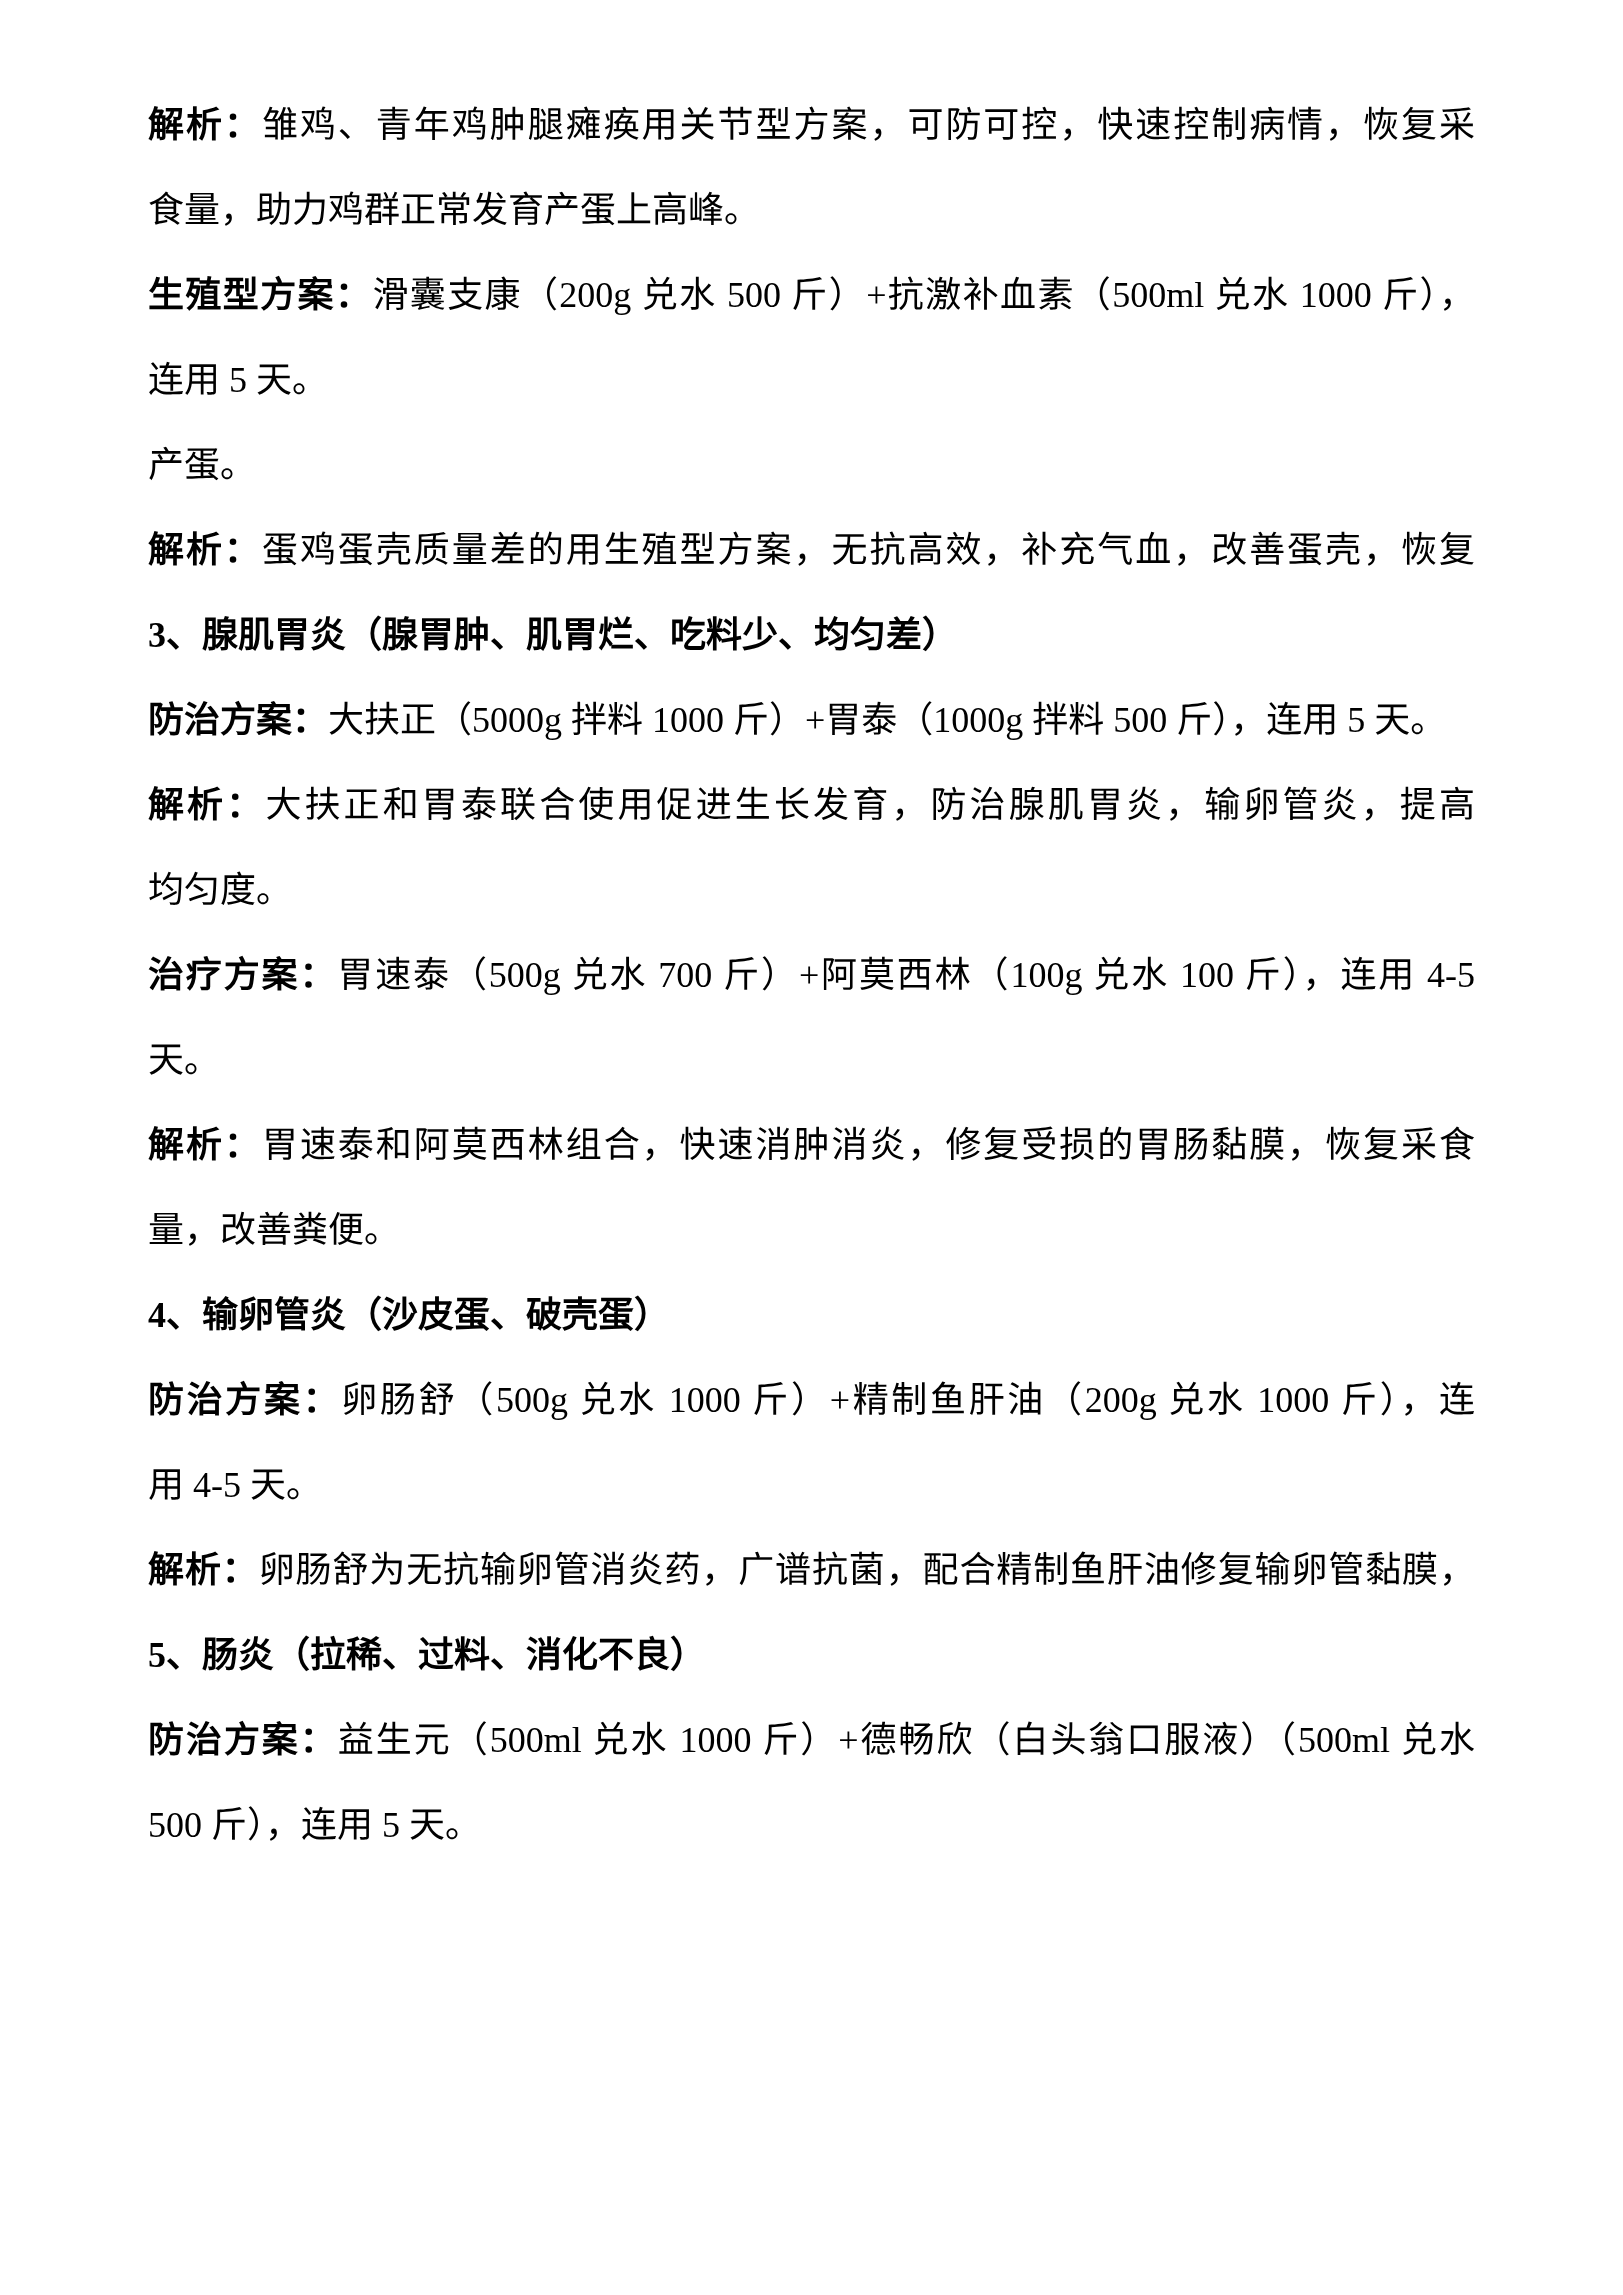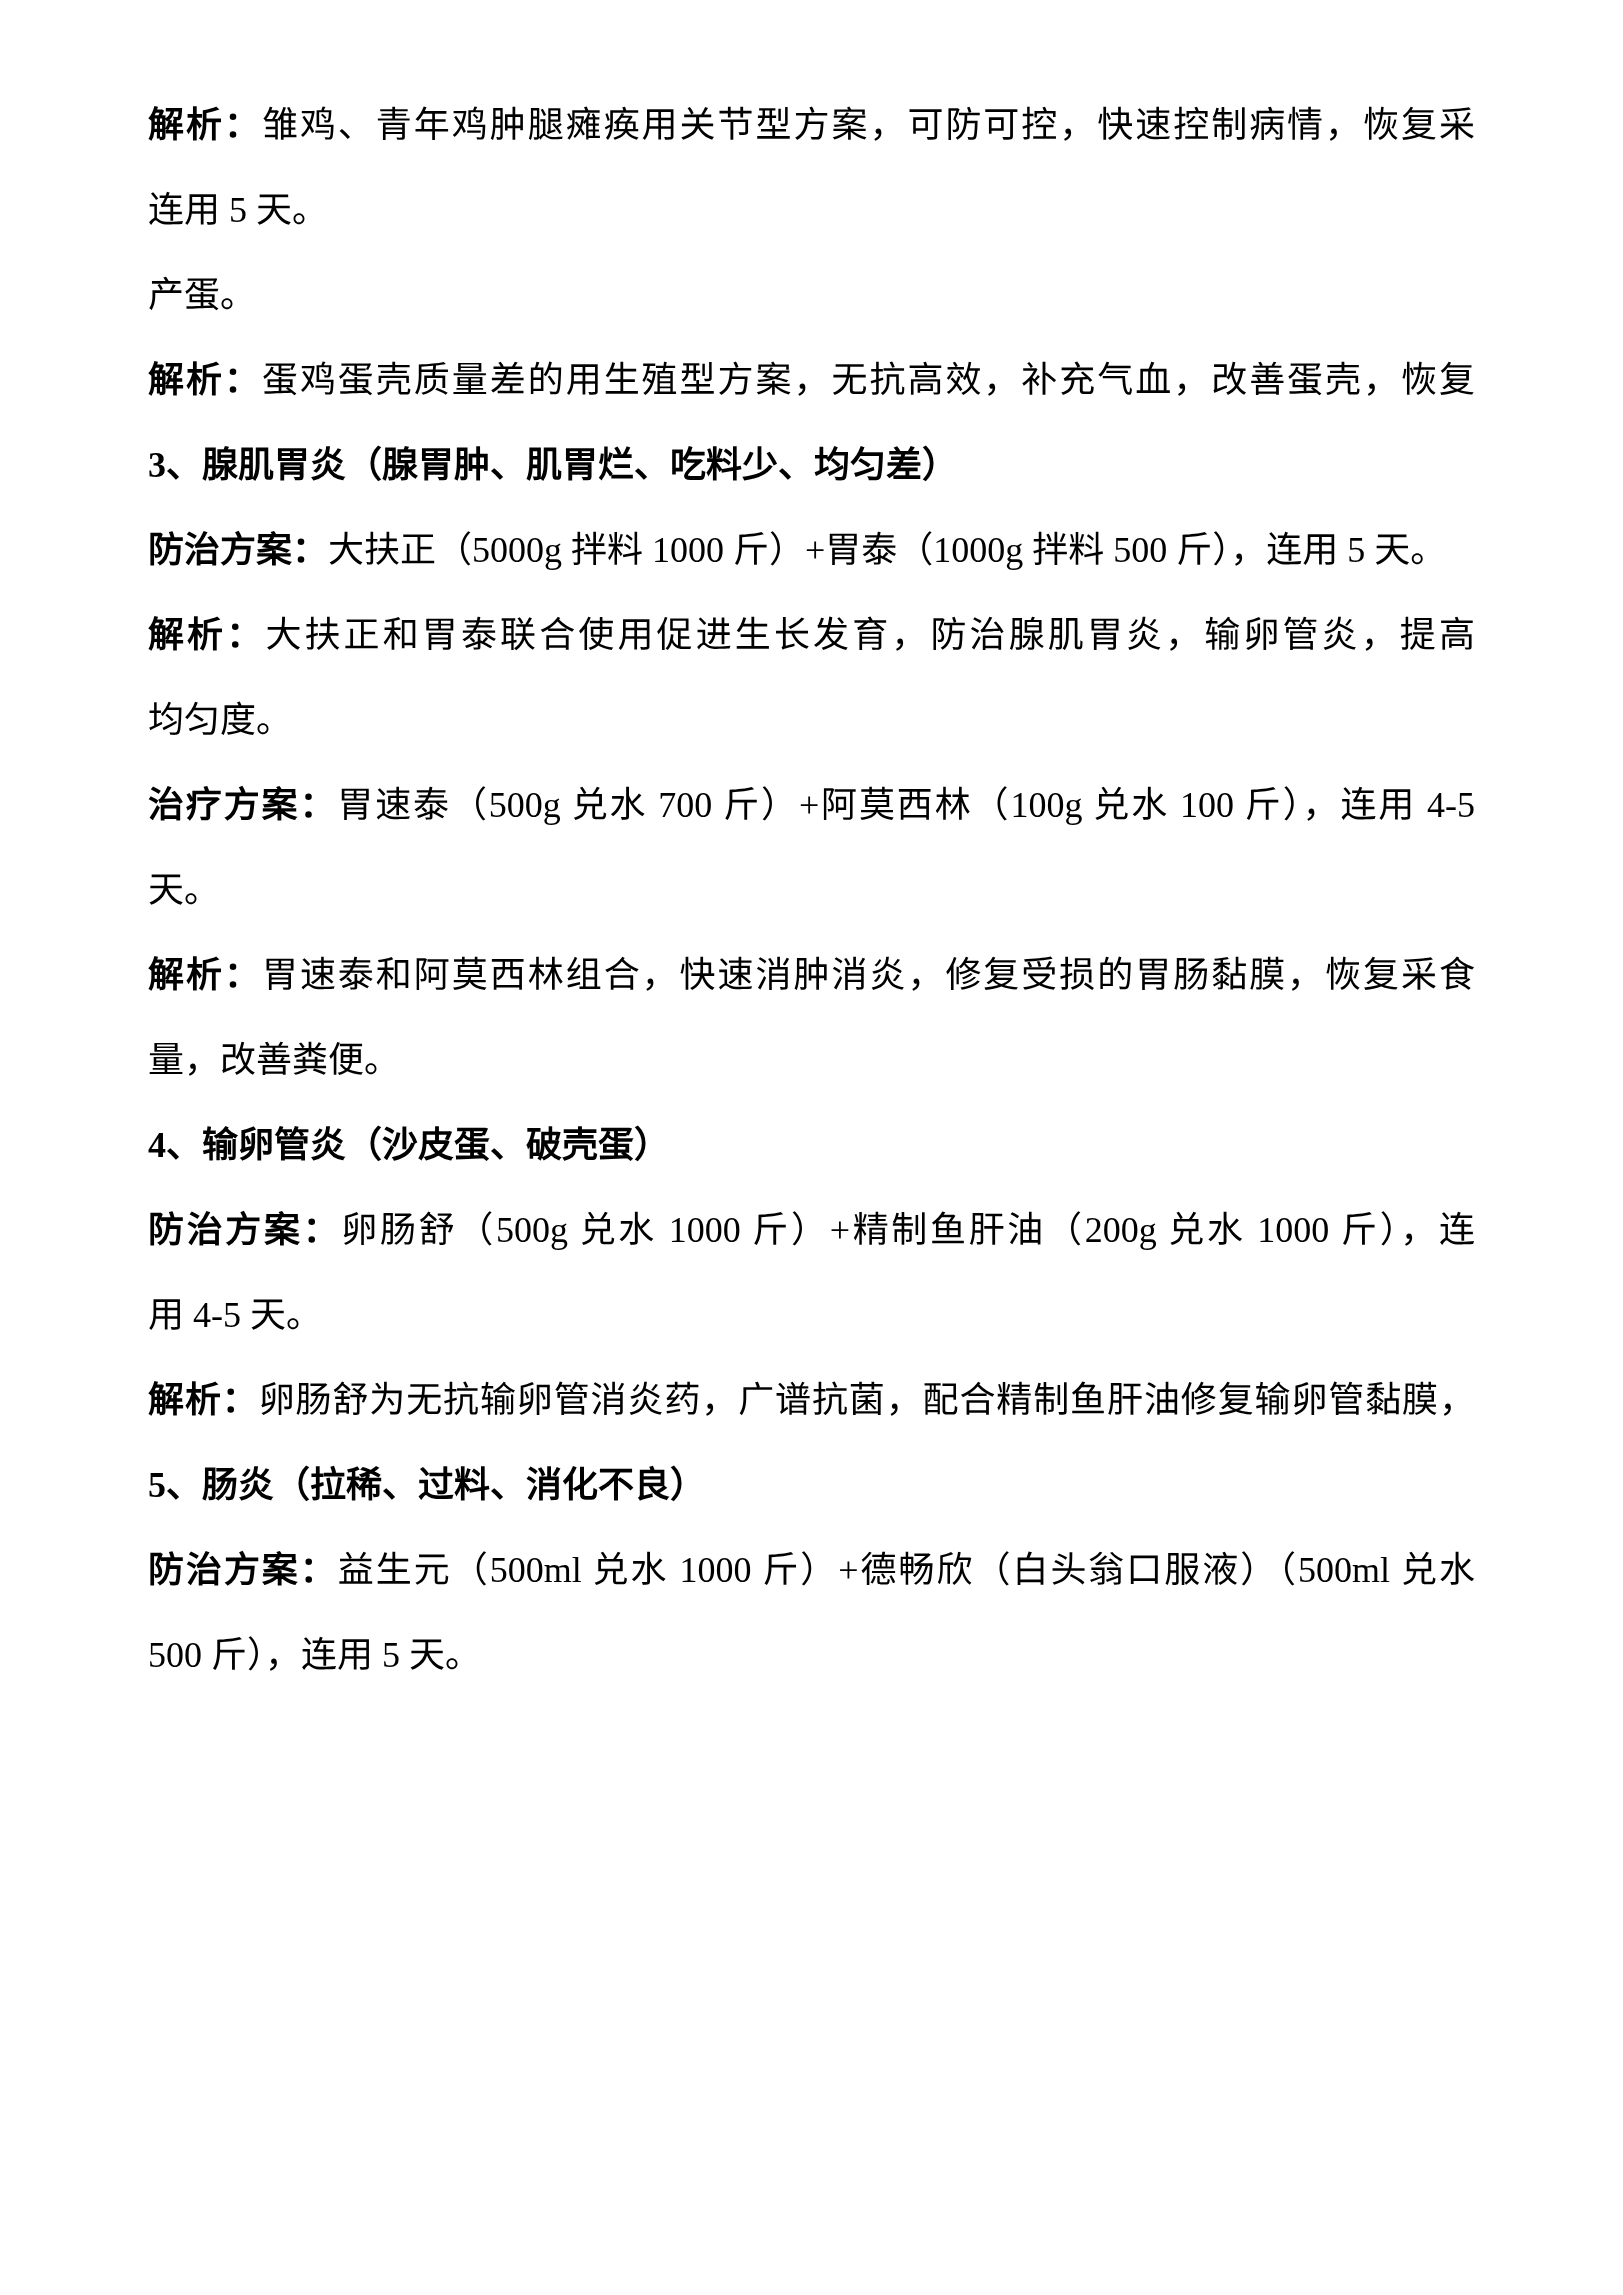--- a/index.html
+++ b/index.html
@@ -33,20 +33,22 @@
     text-justify: inter-character;
   }
   .b { font-weight: bold; }
 </style>
 </head>
 <body>
 
 <main class="page">
   <section class="doc-lines" id="doc-lines">
       <div class="line j"><span class="b">解析：</span><span>雏鸡、青年鸡肿腿瘫痪用关节型方案，可防可控，快速控制病情，恢复采</span></div>
+      <div class="line"><span class="b"></span><span>食量，助力鸡群正常发育产蛋上高峰。</span></div>
+      <div class="line j"><span class="b">生殖型方案：</span><span>滑囊支康（200g 兑水 500 斤）+抗激补血素（500ml 兑水 1000 斤），</span></div>
       <div class="line"><span class="b"></span><span>连用 5 天。</span></div>
       <div class="line"><span class="b"></span><span>产蛋。</span></div>
       <div class="line j"><span class="b">解析：</span><span>蛋鸡蛋壳质量差的用生殖型方案，无抗高效，补充气血，改善蛋壳，恢复</span></div>
       <div class="line"><span class="b">3、腺肌胃炎（腺胃肿、肌胃烂、吃料少、均匀差）</span><span></span></div>
       <div class="line"><span class="b">防治方案：</span><span>大扶正（5000g 拌料 1000 斤）+胃泰（1000g 拌料 500 斤），连用 5 天。</span></div>
       <div class="line j"><span class="b">解析：</span><span>大扶正和胃泰联合使用促进生长发育，防治腺肌胃炎，输卵管炎，提高</span></div>
       <div class="line"><span class="b"></span><span>均匀度。</span></div>
       <div class="line j"><span class="b">治疗方案：</span><span>胃速泰（500g 兑水 700 斤）+阿莫西林（100g 兑水 100 斤），连用 4-5</span></div>
       <div class="line"><span class="b"></span><span>天。</span></div>
       <div class="line j"><span class="b">解析：</span><span>胃速泰和阿莫西林组合，快速消肿消炎，修复受损的胃肠黏膜，恢复采食</span></div>

